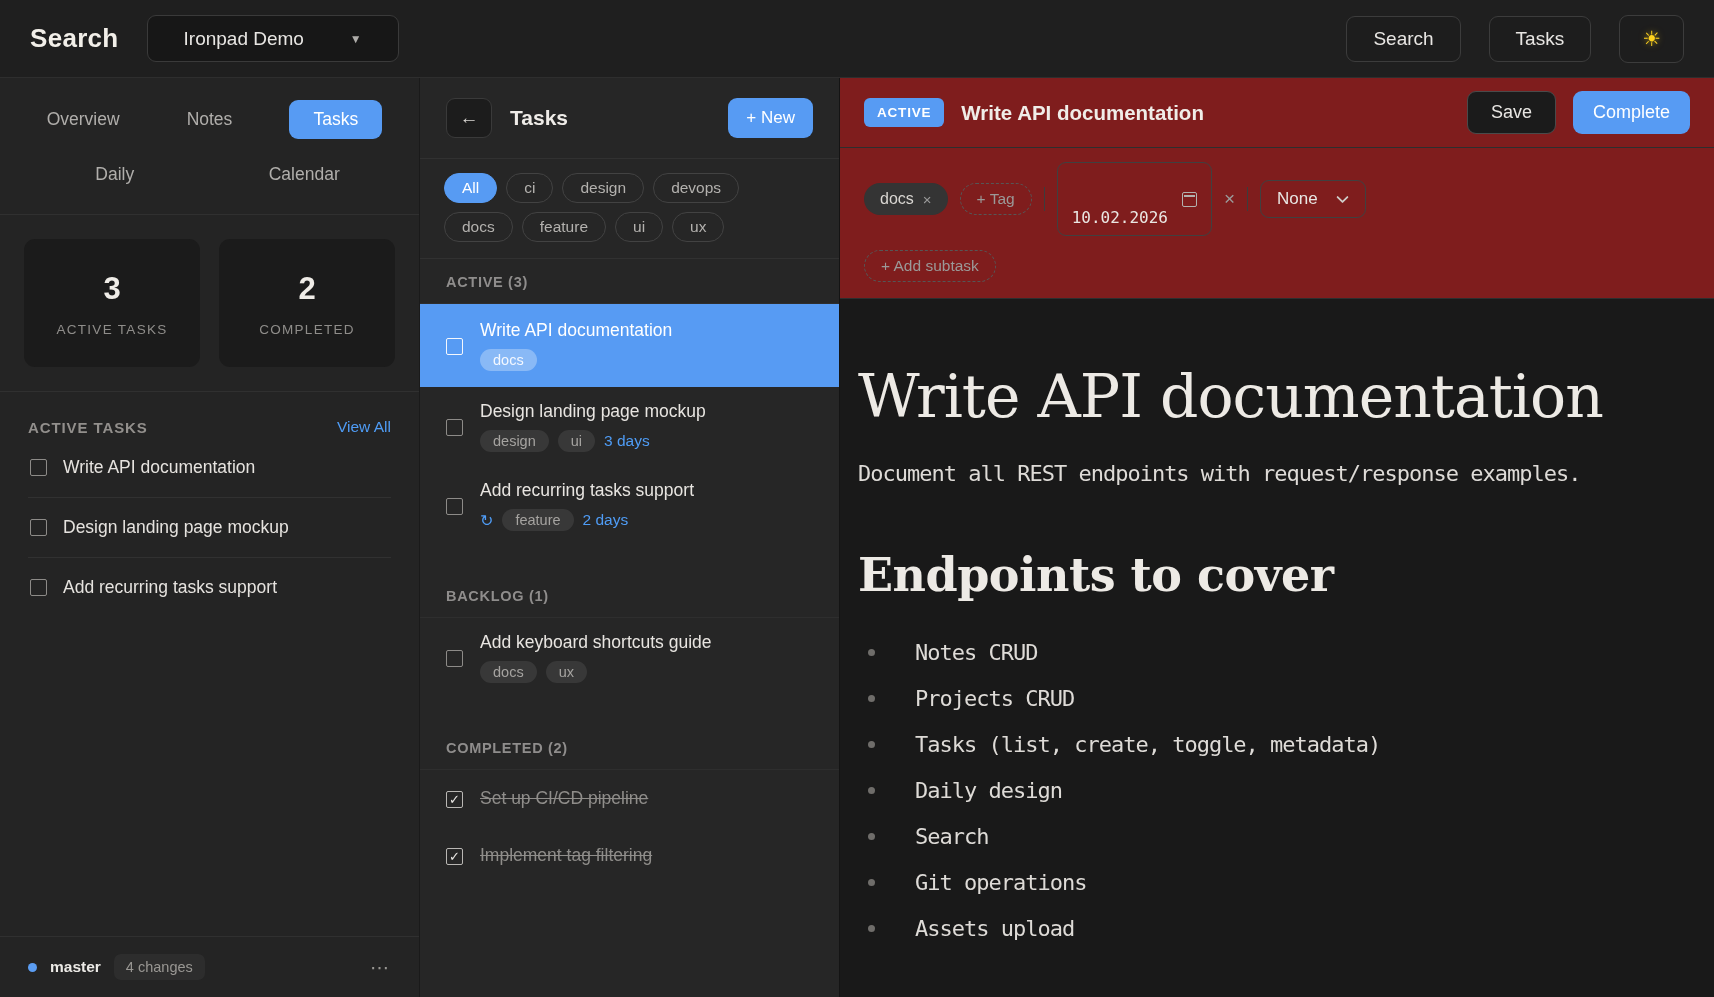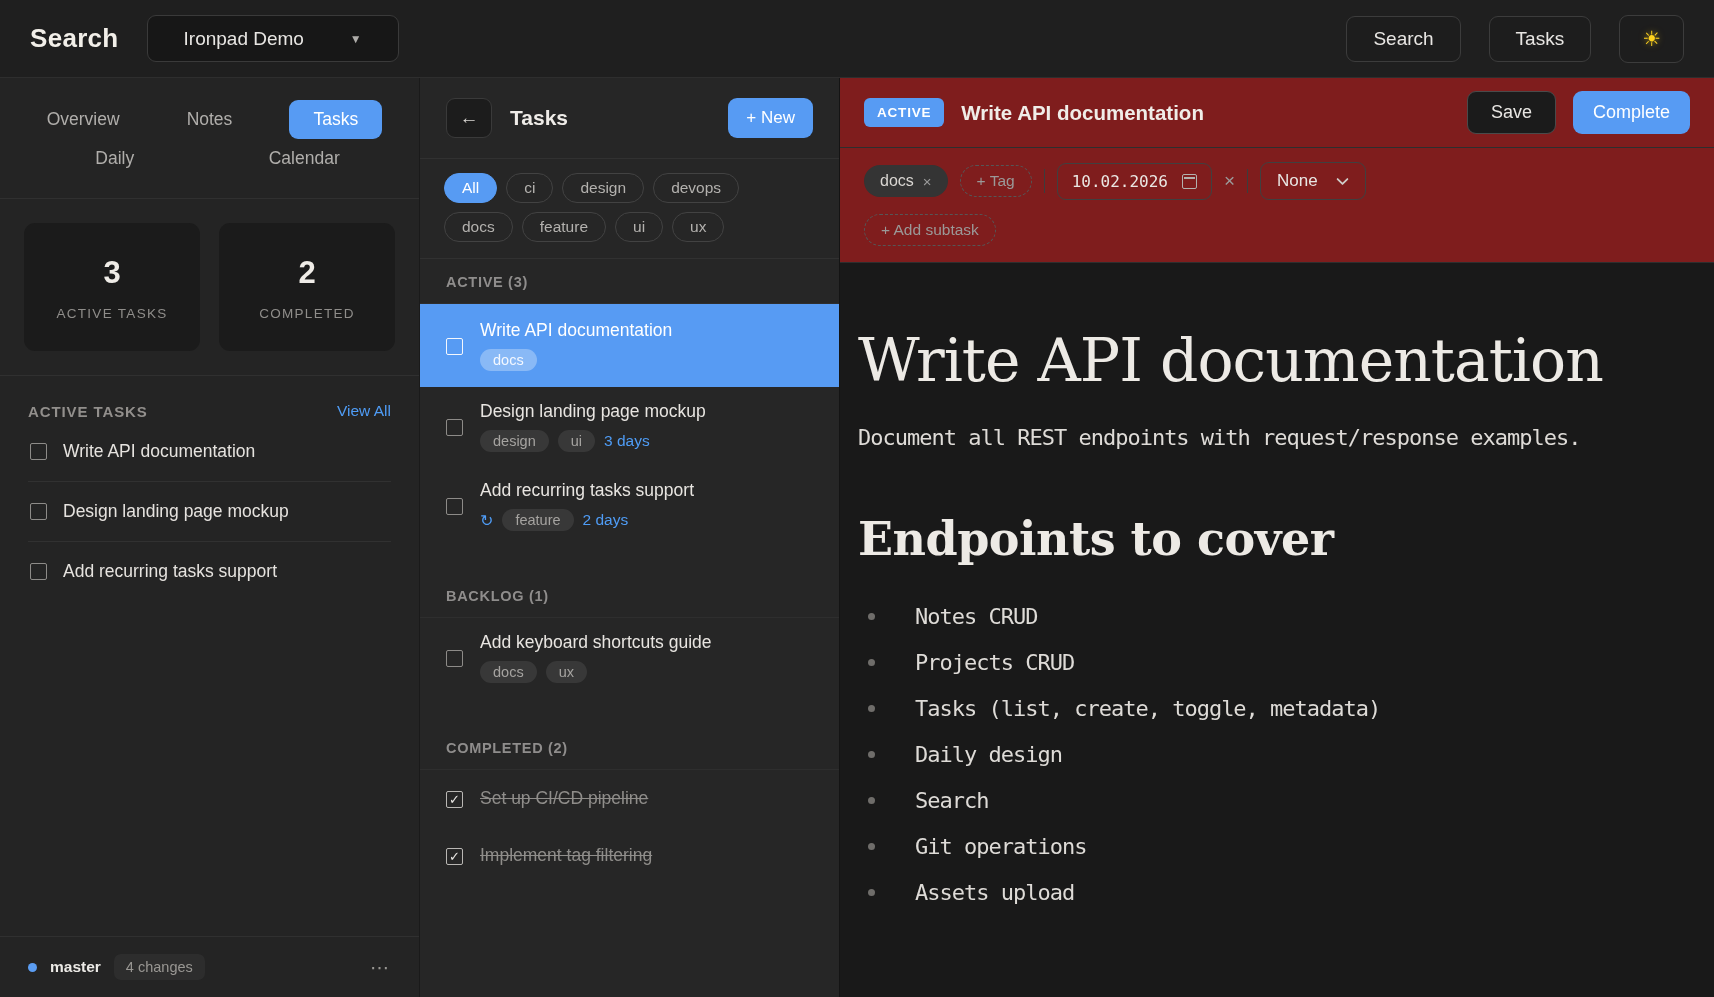--- a/index.html
+++ b/index.html
@@ -40,21 +40,21 @@
   .main { flex: 1; display: flex; min-height: 0; }
 
   
   .sidebar {
     width: 420px; flex: 0 0 420px;
     background: #242424; border-right: 1px solid #1a1a1a;
     position: relative;
   }
   .tabs {
     display: grid; grid-template-columns: repeat(6, 1fr);
-    row-gap: 0; padding: 22px 20px 20px;
+    row-gap: 16px; padding: 22px 20px 20px;
   }
   .tab {
     font-size: 17.5px; color: #b0aeab; cursor: pointer;
     padding: 9px 24px; border-radius: 9px; justify-self: center;
   }
   .tab.t1 { grid-column: 1 / 3; } .tab.t2 { grid-column: 3 / 5; } .tab.t3 { grid-column: 5 / 7; }
   .tab.t4 { grid-column: 1 / 4; } .tab.t5 { grid-column: 4 / 7; }
   .tab.active { background: #579bf3; color: #ffffff; }
   .sb-divider { border-top: 1px solid #303030; }
   .stats { display: grid; grid-template-columns: 1fr 1fr; gap: 19px; padding: 24px 24px; }
@@ -178,21 +178,21 @@
   .dashed-pill {
     border: 1px dashed #565656; border-radius: 999px; padding: 6px 16px;
     font-size: 15.5px; color: #9b9998; cursor: pointer; background: transparent;
     font-family: "Liberation Sans", sans-serif;
   }
   .vsep { width: 1px; height: 24px; background: #3c3c3c; }
   .date-box {
     border: 1px solid #404040; border-radius: 9px; padding: 8px 14px;
     display: inline-flex; align-items: center; gap: 14px; cursor: text;
   }
-  .date-text { font-family: "DejaVu Sans Mono", monospace; font-size: 16px; color: #eae7e3; }
+  .date-text { font-family: "DejaVu Sans Mono", monospace; font-size: 16px; color: #eae7e3; margin-top: 37px; }
   .cal {
     width: 15px; height: 15px; border: 1.6px solid #b3b1ae; border-radius: 2px;
     position: relative; display: inline-block;
   }
   .cal::before { content: ""; position: absolute; left: 1px; right: 1px; top: 2px; height: 2px; background: #b3b1ae; }
   .clear-x { font-size: 19px; color: #9b9b9b; cursor: pointer; }
   .recur-select {
     border: 1px solid #404040; border-radius: 9px; padding: 8px 16px;
     display: inline-flex; align-items: center; gap: 18px; cursor: pointer;
   }

